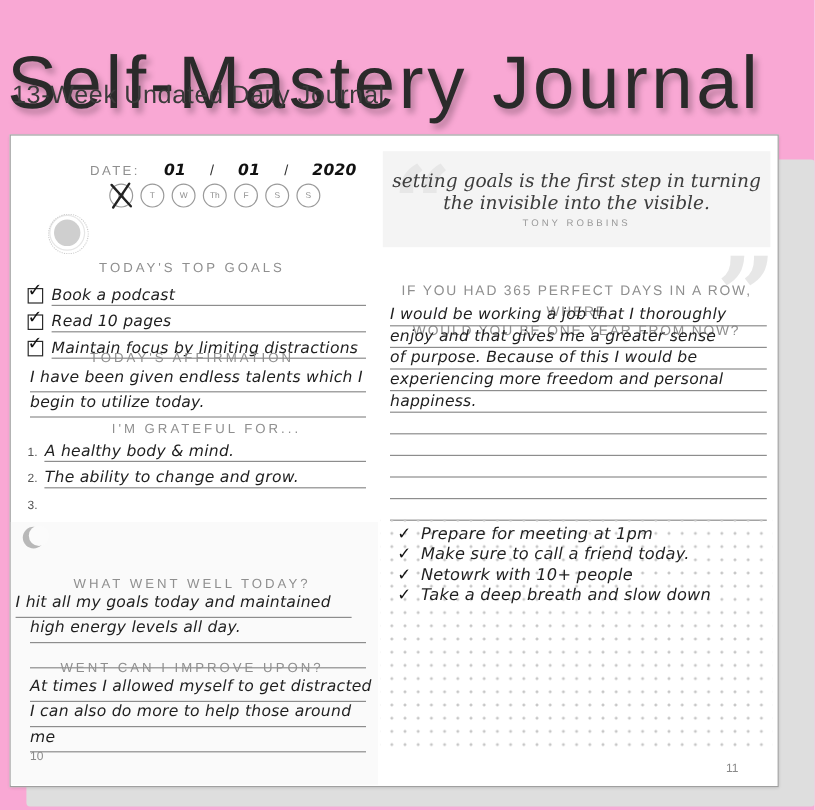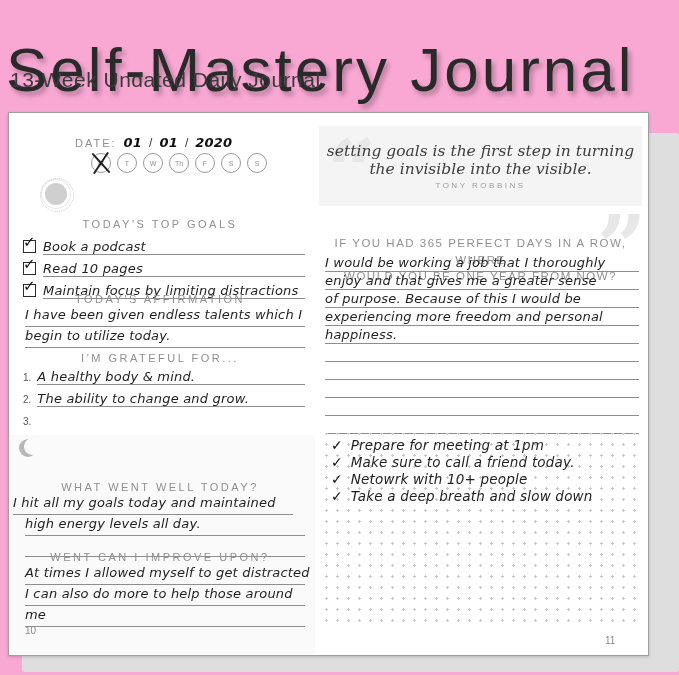--- a/index.html
+++ b/index.html
@@ -17,21 +17,21 @@
             background:#dedede;border-radius:3px;}
   
   .page{position:absolute;left:8px;top:112px;width:639px;height:542px;background:#ffffff;
         border:1px solid #a0a0a0;box-shadow:0 1px 3px rgba(0,0,0,0.18);}
   .sec-head{position:absolute;width:302px;text-align:center;font-size:11px;color:#8f8f8f;
             letter-spacing:2.5px;font-weight:400;}
   .hand{font-family:"DejaVu Sans",sans-serif;font-style:italic;font-size:13px;
         color:#1f1f1f;letter-spacing:0.2px;white-space:nowrap;}
   .wline{border-bottom:1.2px solid #8d8d8d;}
   
-  .date-row{position:absolute;left:66px;top:22px;display:flex;align-items:baseline;gap:7px;}
+  .date-row{position:absolute;left:66px;top:22px;display:flex;align-items:baseline;gap:20px;}
   .date-label{font-size:11px;color:#8f8f8f;letter-spacing:2px;}
   .date-val{font-family:"DejaVu Sans",sans-serif;font-size:13px;font-weight:bold;color:#111;}
   .date-sep{font-size:12px;color:#333;}
   .days{position:absolute;left:82px;top:40px;display:flex;gap:6px;}
   .day{width:18px;height:18px;border:1px solid #9a9a9a;border-radius:50%;
        display:flex;align-items:center;justify-content:center;font-size:7px;color:#8f8f8f;
        position:relative;background:#fff;}
   .day.crossed::before,.day.crossed::after{content:"";position:absolute;left:-4px;top:8px;
        width:26px;height:2px;background:#222;border-radius:2px;}
   .day.crossed::before{transform:rotate(48deg);}
@@ -128,21 +128,21 @@
       <span class="cbx">
           <span class="ck">✓</span>
         </span>
       <span class="goaltext hand wline">Maintain focus by limiting distractions</span>
     </div>
 
     <div class="sec-head" style="left:0;top:180px">TODAY'S AFFIRMATION</div>
     <div class="hand wline" style="position:absolute;left:16px;top:194px;width:280px;height:19px">I have been given endless talents which I</div>
     <div class="hand wline" style="position:absolute;left:16px;top:215px;width:280px;height:19px">begin to utilize today.</div>
 
-    <div class="sec-head" style="left:0;top:239px">I'M GRATEFUL FOR...</div>
+    <div class="sec-head" style="left:12px;top:239px">I'M GRATEFUL FOR...</div>
     <div class="numrow" style="left:14px;top:252px;width:282px">
       <span class="num">1.</span>
       <span class="goaltext hand wline">A healthy body &amp; mind.</span>
     </div>
     <div class="numrow" style="left:14px;top:274px;width:282px">
       <span class="num">2.</span>
       <span class="goaltext hand wline">The ability to change and grow.</span>
     </div>
     <div class="numrow" style="left:14px;top:296px;width:282px">
       <span class="num">3.</span>

